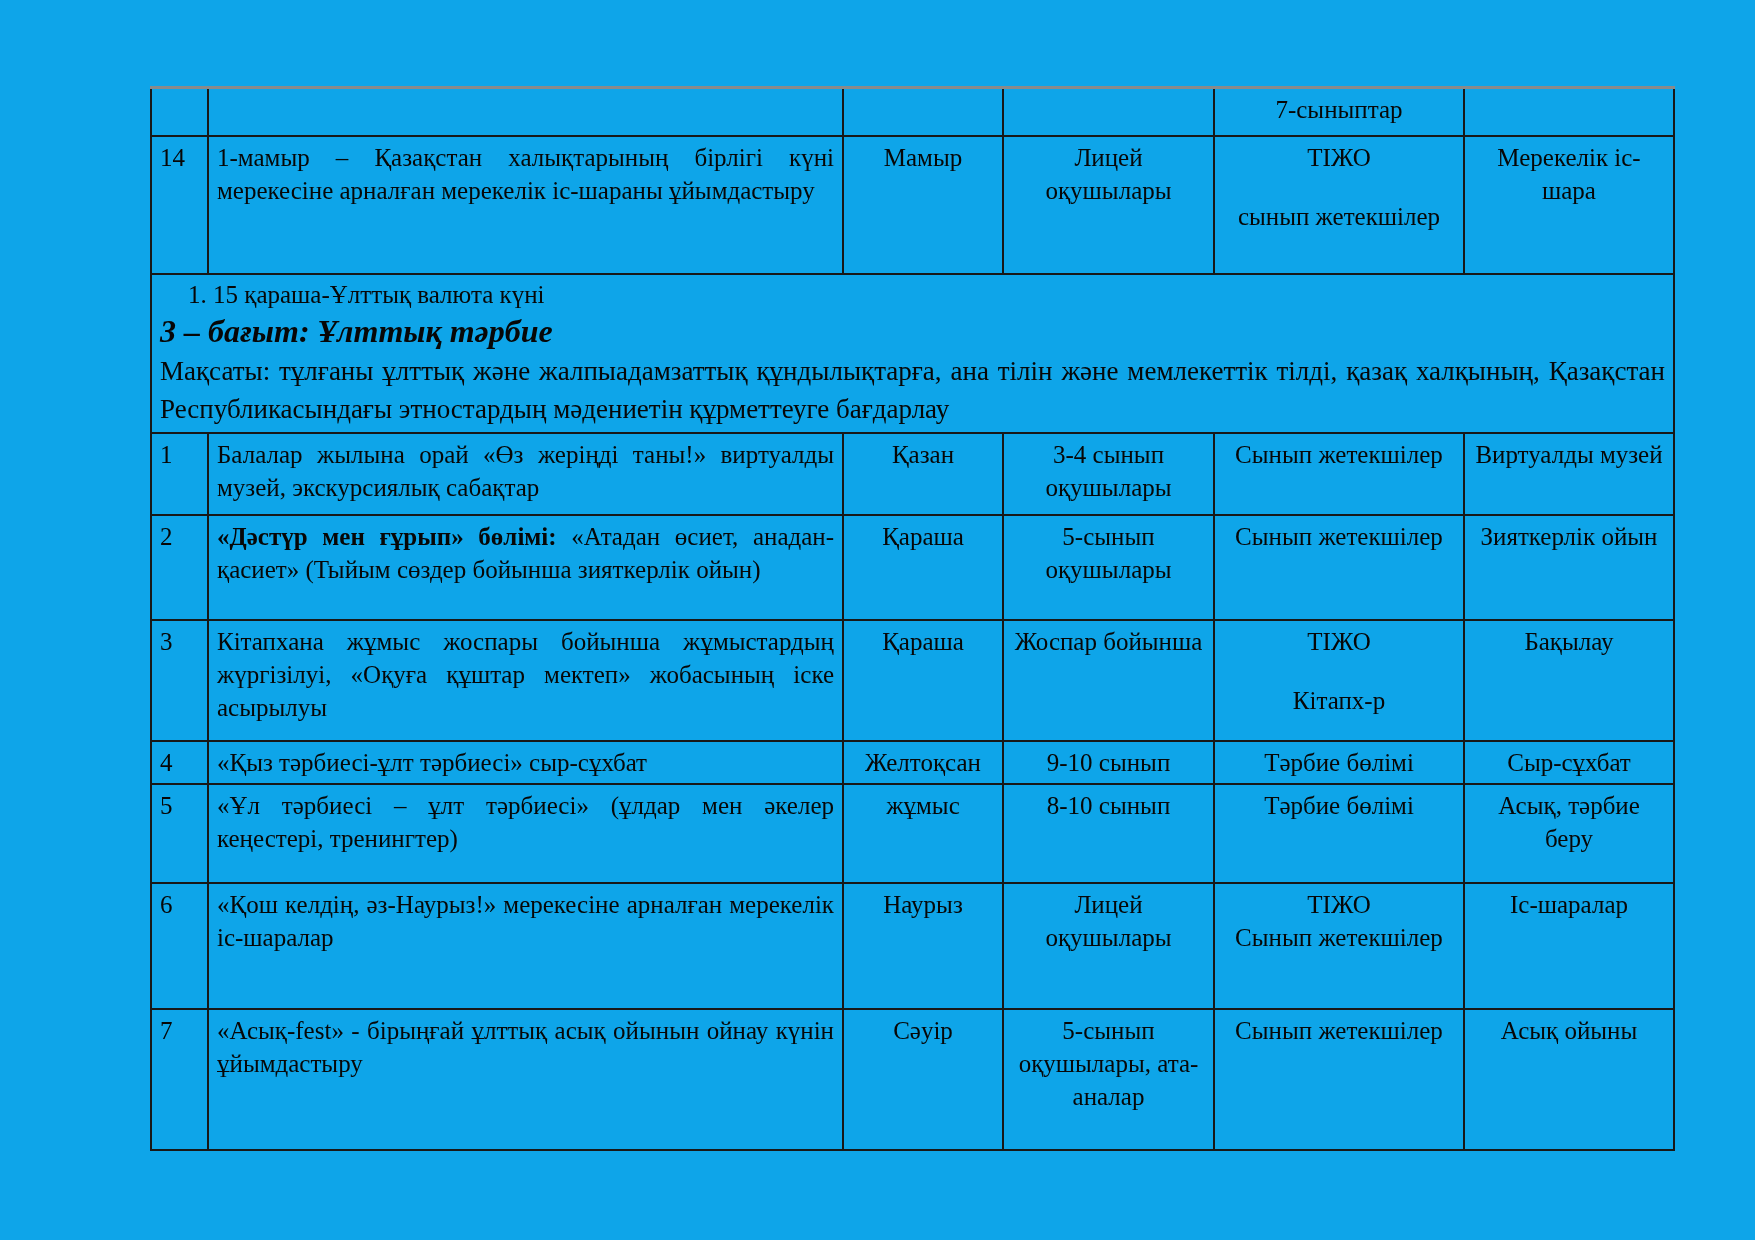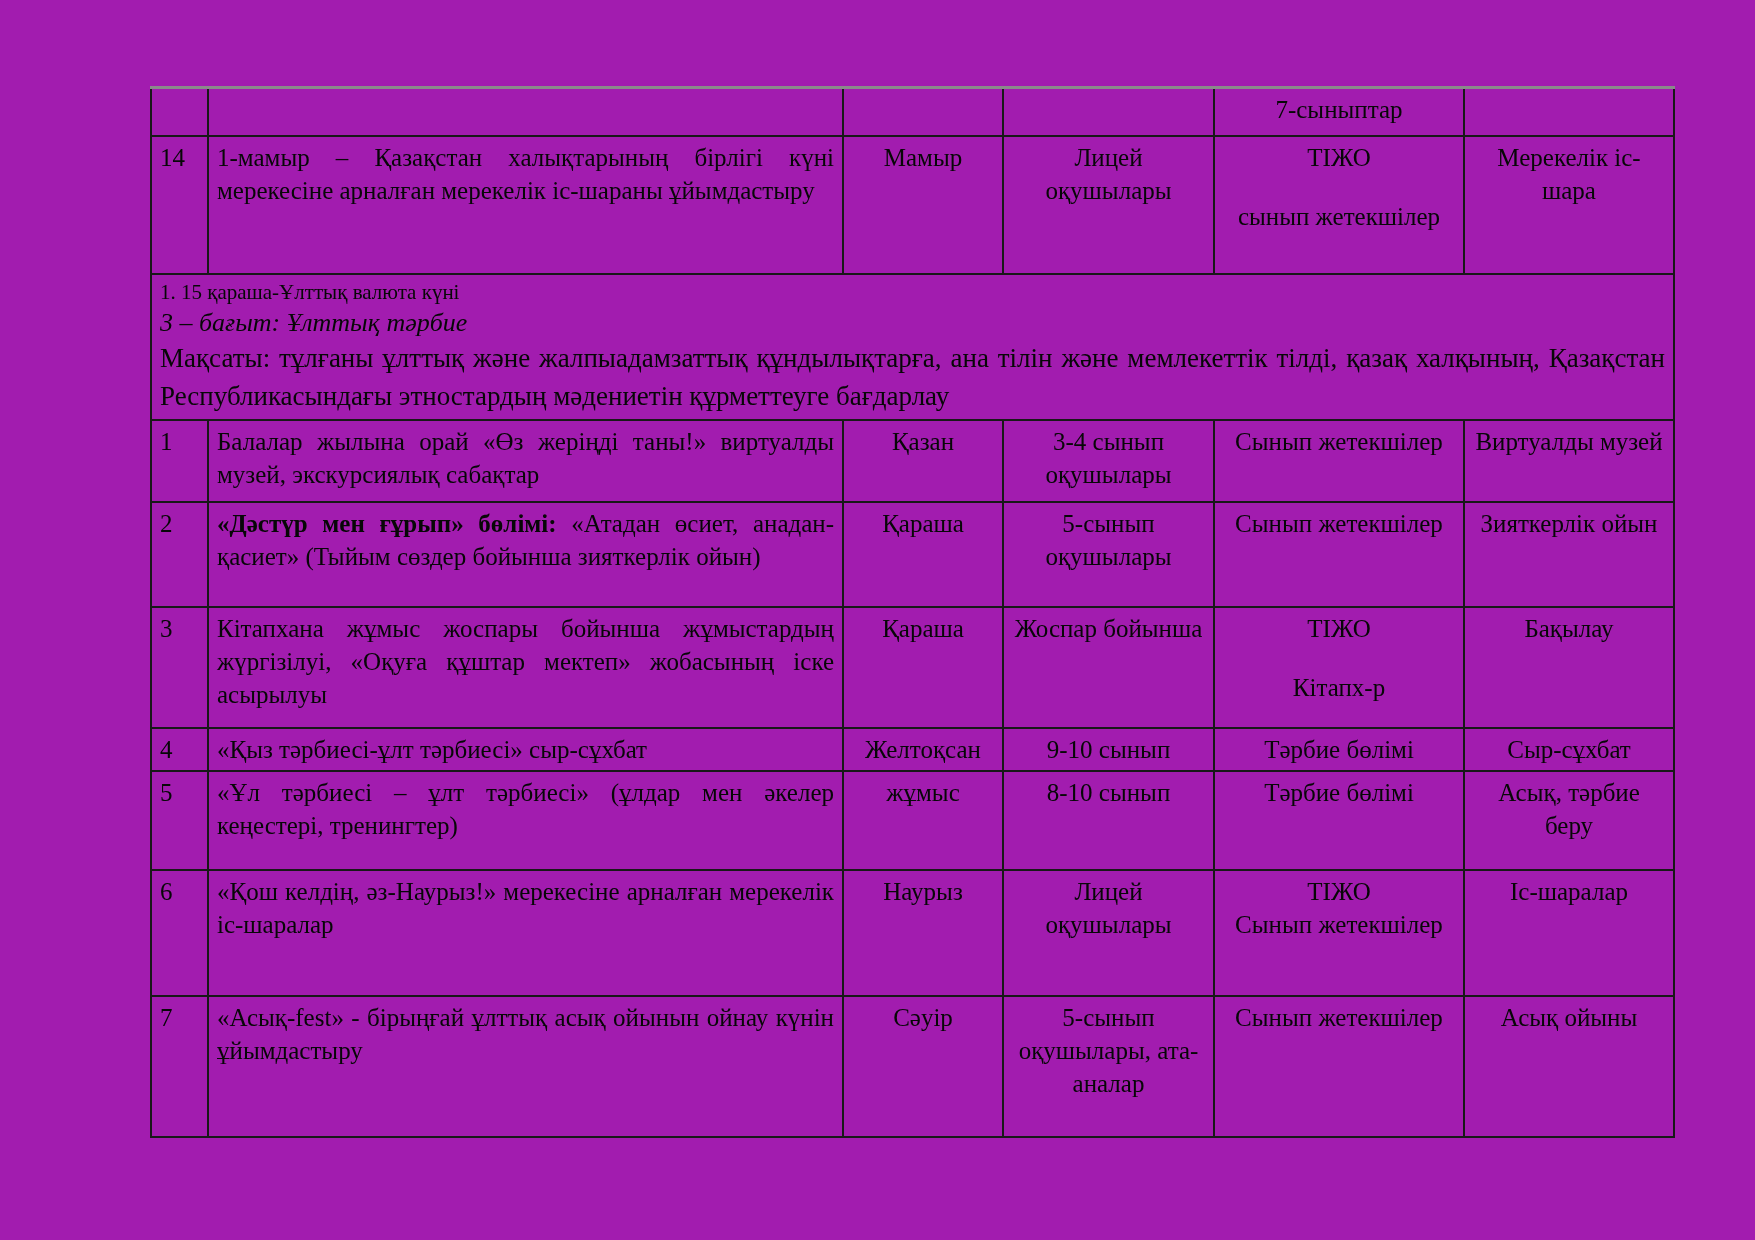--- a/index.html
+++ b/index.html
@@ -1,20 +1,20 @@
 <!DOCTYPE html>
 <html><head>
 <meta charset="utf-8">
 <style>
   html, body { margin: 0; padding: 0; background: #ffffff; }
   .page {
     position: relative;
     width: 1755px;
     height: 1240px;
-    background: #a21caf;
+    background: #0ea5e9;
     font-family: "Liberation Serif", "DejaVu Serif", serif;
     color: #070707;
     overflow: hidden;
   }
   table.doc-table {
     position: absolute;
     left: 150px;
     top: 86px;
     width: 1523px;
     border-collapse: collapse;
@@ -42,22 +42,22 @@
   tr.h-r7      td { height: 131px; }
 
   td.num  { text-align: left; padding-left: 10px; }
   td.desc { text-align: justify; text-justify: inter-word; padding-left: 9px; padding-right: 9px; }
   td.cen  { text-align: center; }
   .b { font-weight: bold; }
   .resp-line { display: block; }
   .resp-gap  { margin-top: 26px; }
 
   td.section-cell { padding: 3px 10px 4px 10px; }
-  .section-note  { font-size: 21px; line-height: 1.25; display: block; }
-  .section-title { font-size: 26px; font-weight: normal; font-style: italic; line-height: 1.35; display: block; }
+  .section-note  { font-size: 25px; line-height: 1.25; display: block; margin-left: 28px; }
+  .section-title { font-size: 32px; font-weight: bold; font-style: italic; line-height: 1.35; display: block; }
   .section-goal  { font-size: 27px; line-height: 1.38; text-align: justify; text-justify: inter-word; display: block; }
 </style>
 </head>
 <body>
 
 <div class="page">
   <table class="doc-table">
     <colgroup>
       <col style="width:57px">
       <col style="width:635px">

